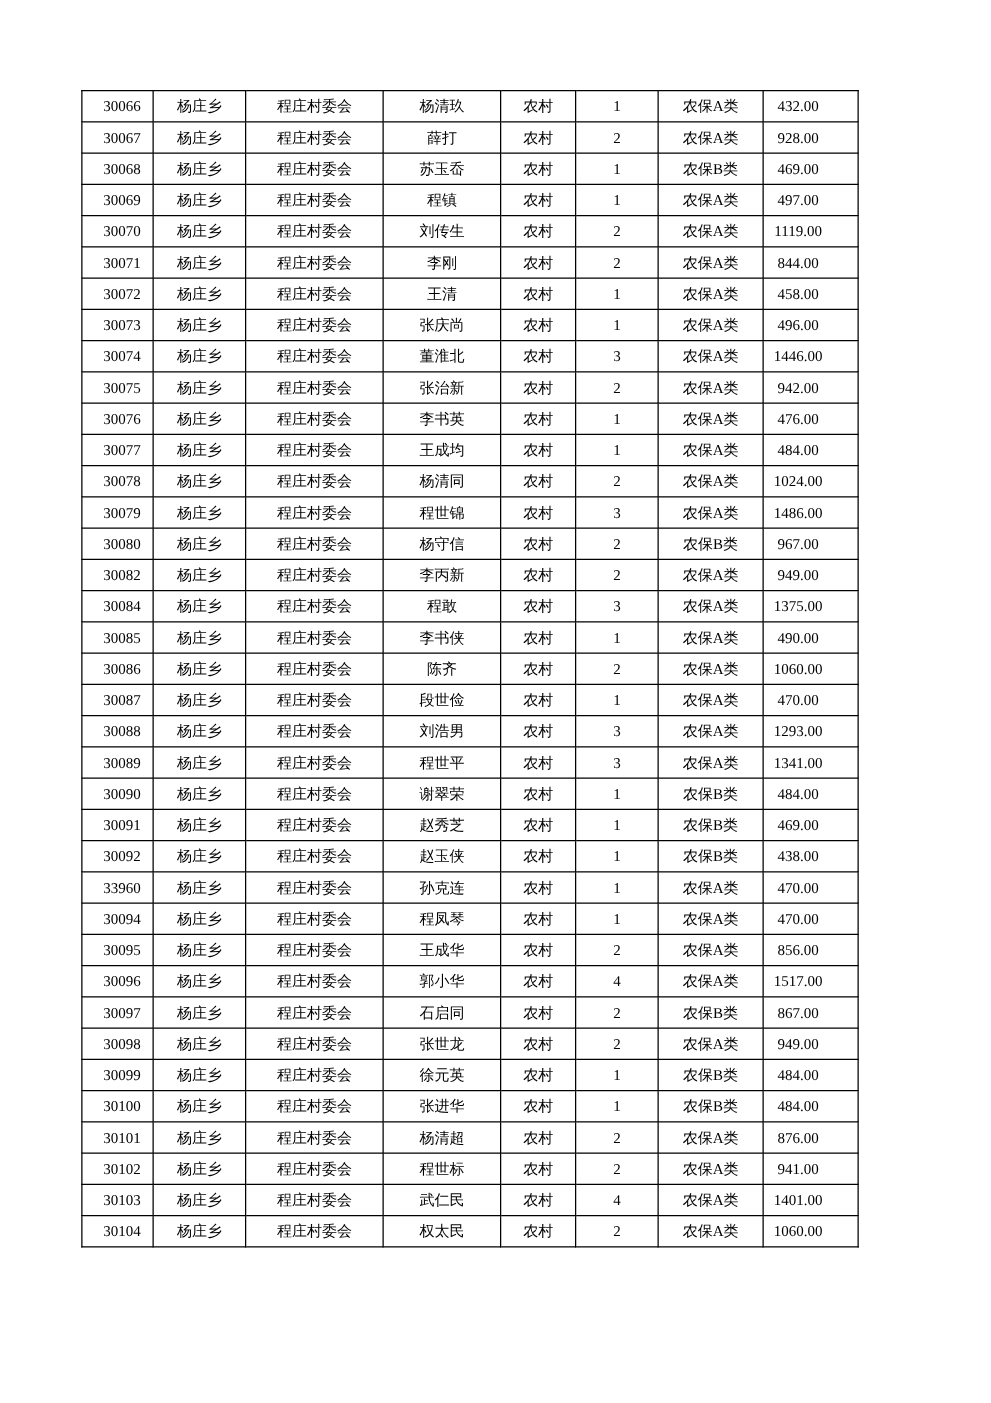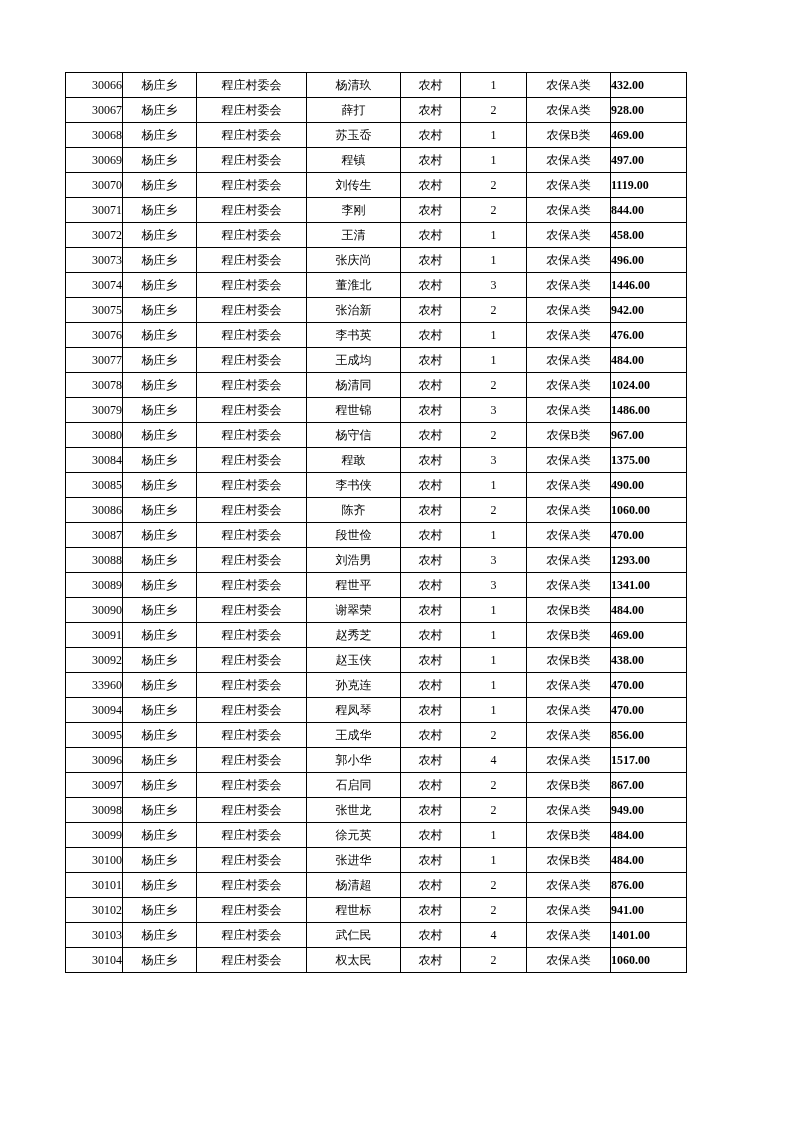--- a/index.html
+++ b/index.html
@@ -29,27 +29,26 @@
     border: 1px solid #000000;
     height: 24px;
     padding: 0;
     text-align: center;
     vertical-align: middle;
     white-space: nowrap;
     overflow: hidden;
   }
   
   table.records td.c0 {            
-    text-align: right;
+    text-align: center;
     padding-left: 7px;
   }
   table.records td.c7 {            
-    text-align: left;
+    text-align: center;
     padding-right: 20px;
-    font-weight: bold;
   }
 </style>
 </head>
 <body>
 
 <div class="page">
   <table class="records">
     <colgroup>
         <col style="width: 57px;">
         <col style="width: 74px;">
@@ -205,20 +204,30 @@
           <td class="c0">30080</td>
           <td class="c1">杨庄乡</td>
           <td class="c2">程庄村委会</td>
           <td class="c3">杨守信</td>
           <td class="c4">农村</td>
           <td class="c5">2</td>
           <td class="c6">农保B类</td>
           <td class="c7">967.00</td>
         </tr>
         <tr>
+          <td class="c0">30082</td>
+          <td class="c1">杨庄乡</td>
+          <td class="c2">程庄村委会</td>
+          <td class="c3">李丙新</td>
+          <td class="c4">农村</td>
+          <td class="c5">2</td>
+          <td class="c6">农保A类</td>
+          <td class="c7">949.00</td>
+        </tr>
+        <tr>
           <td class="c0">30084</td>
           <td class="c1">杨庄乡</td>
           <td class="c2">程庄村委会</td>
           <td class="c3">程敢</td>
           <td class="c4">农村</td>
           <td class="c5">3</td>
           <td class="c6">农保A类</td>
           <td class="c7">1375.00</td>
         </tr>
         <tr>

